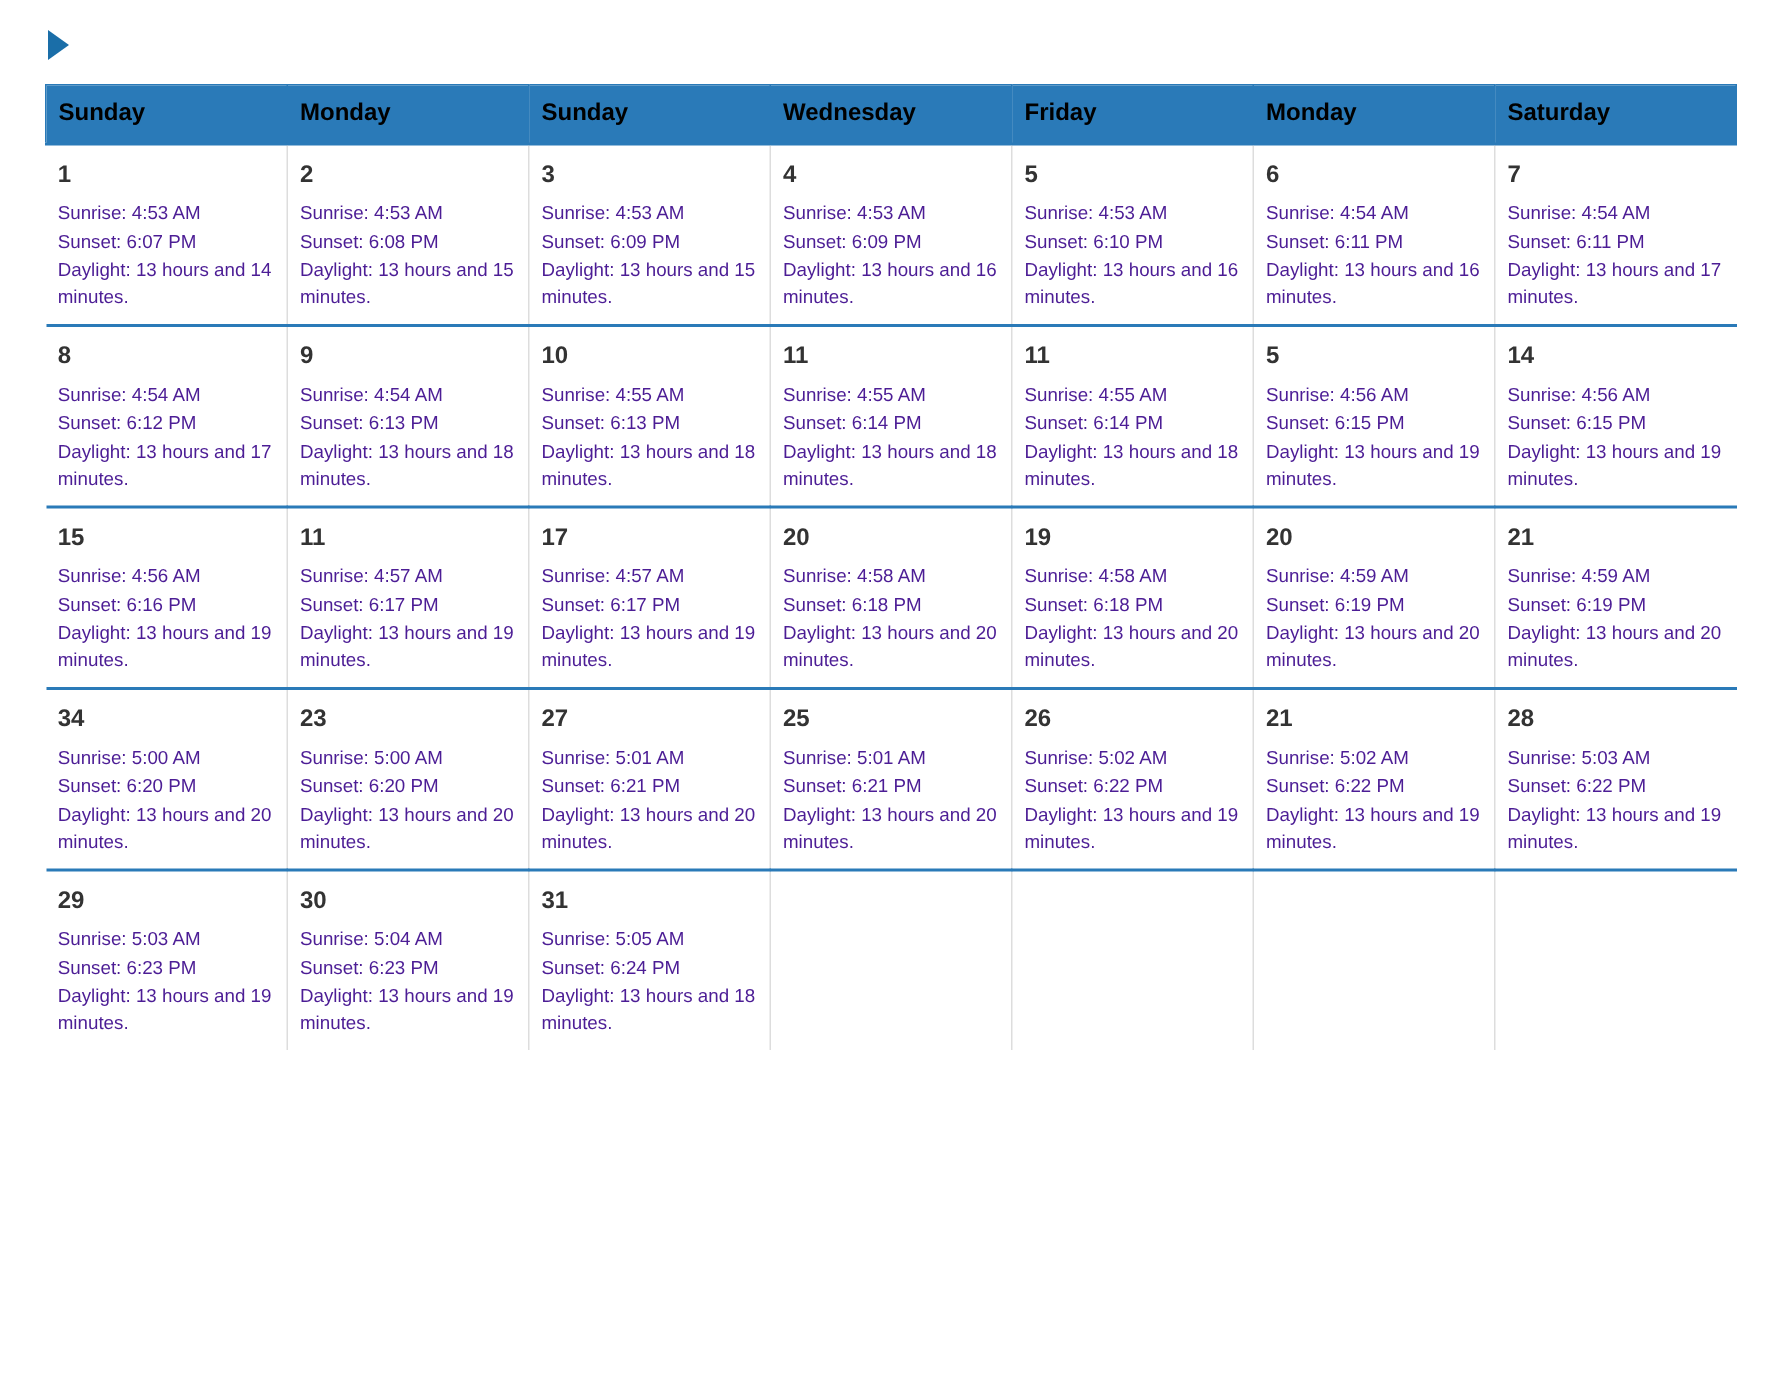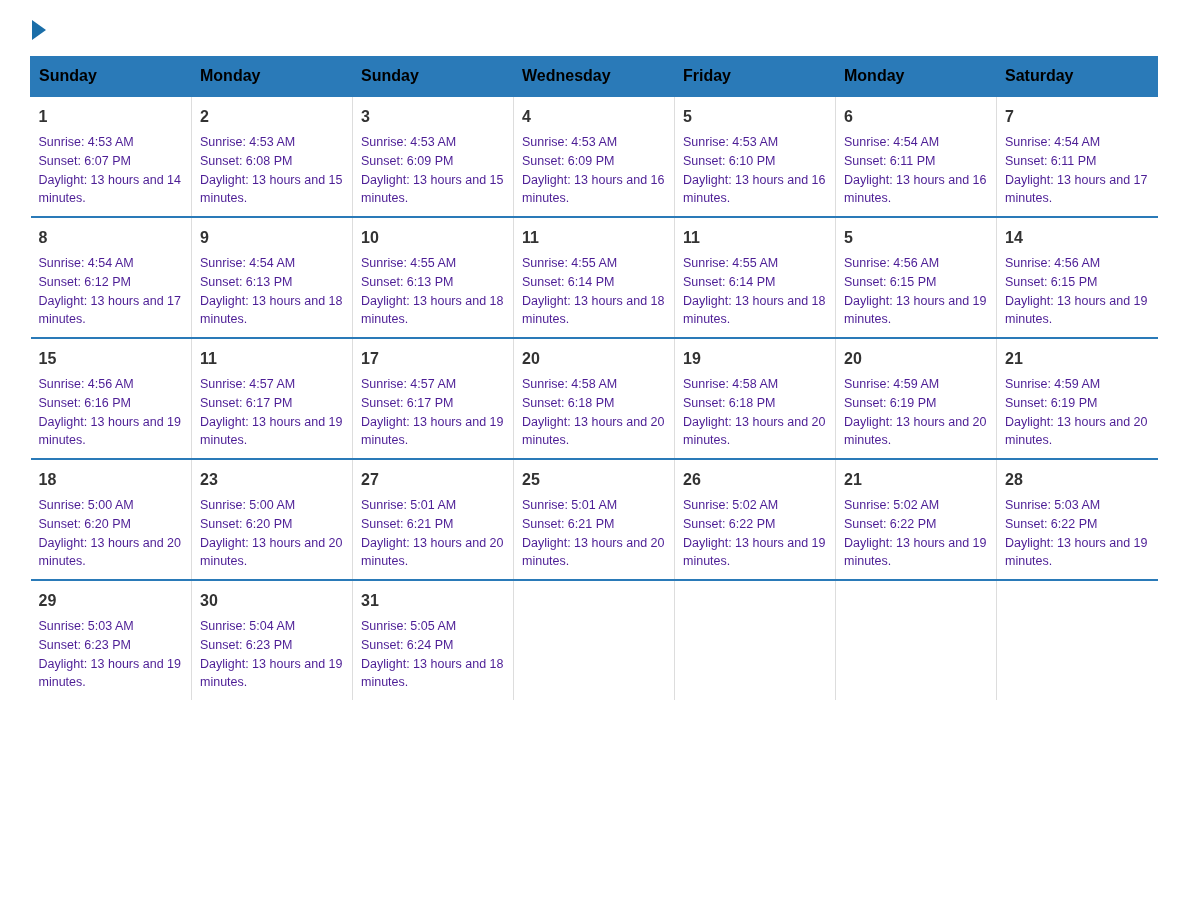--- a/index.html
+++ b/index.html
@@ -210,21 +210,21 @@
           <span class="day-number">20</span>
           <div class="day-info">Sunrise: 4:59 AM<br>Sunset: 6:19 PM<br>Daylight: 13 hours and 20 minutes.</div>
         </td>
         <td>
           <span class="day-number">21</span>
           <div class="day-info">Sunrise: 4:59 AM<br>Sunset: 6:19 PM<br>Daylight: 13 hours and 20 minutes.</div>
         </td>
       </tr>
       <tr>
         <td>
-          <span class="day-number">18</span>
+          <span class="day-number">34</span>
           <div class="day-info">Sunrise: 5:00 AM<br>Sunset: 6:20 PM<br>Daylight: 13 hours and 20 minutes.</div>
         </td>
         <td>
           <span class="day-number">23</span>
           <div class="day-info">Sunrise: 5:00 AM<br>Sunset: 6:20 PM<br>Daylight: 13 hours and 20 minutes.</div>
         </td>
         <td>
           <span class="day-number">27</span>
           <div class="day-info">Sunrise: 5:01 AM<br>Sunset: 6:21 PM<br>Daylight: 13 hours and 20 minutes.</div>
         </td>

